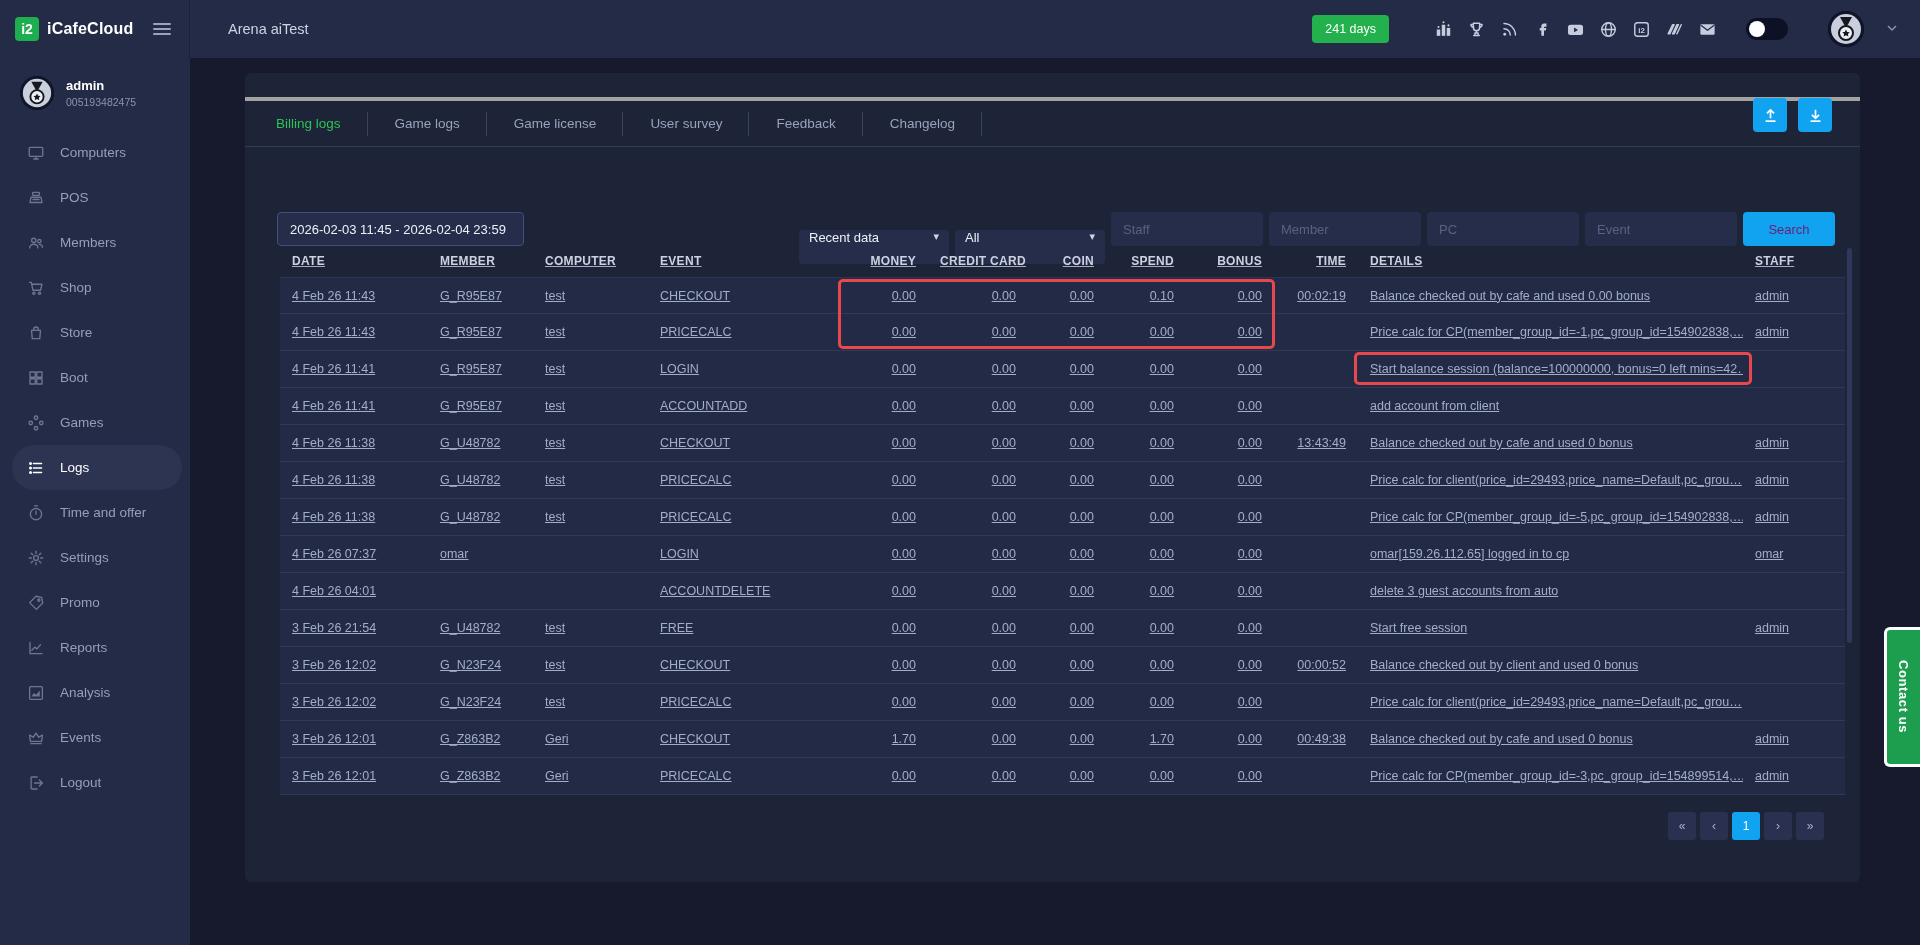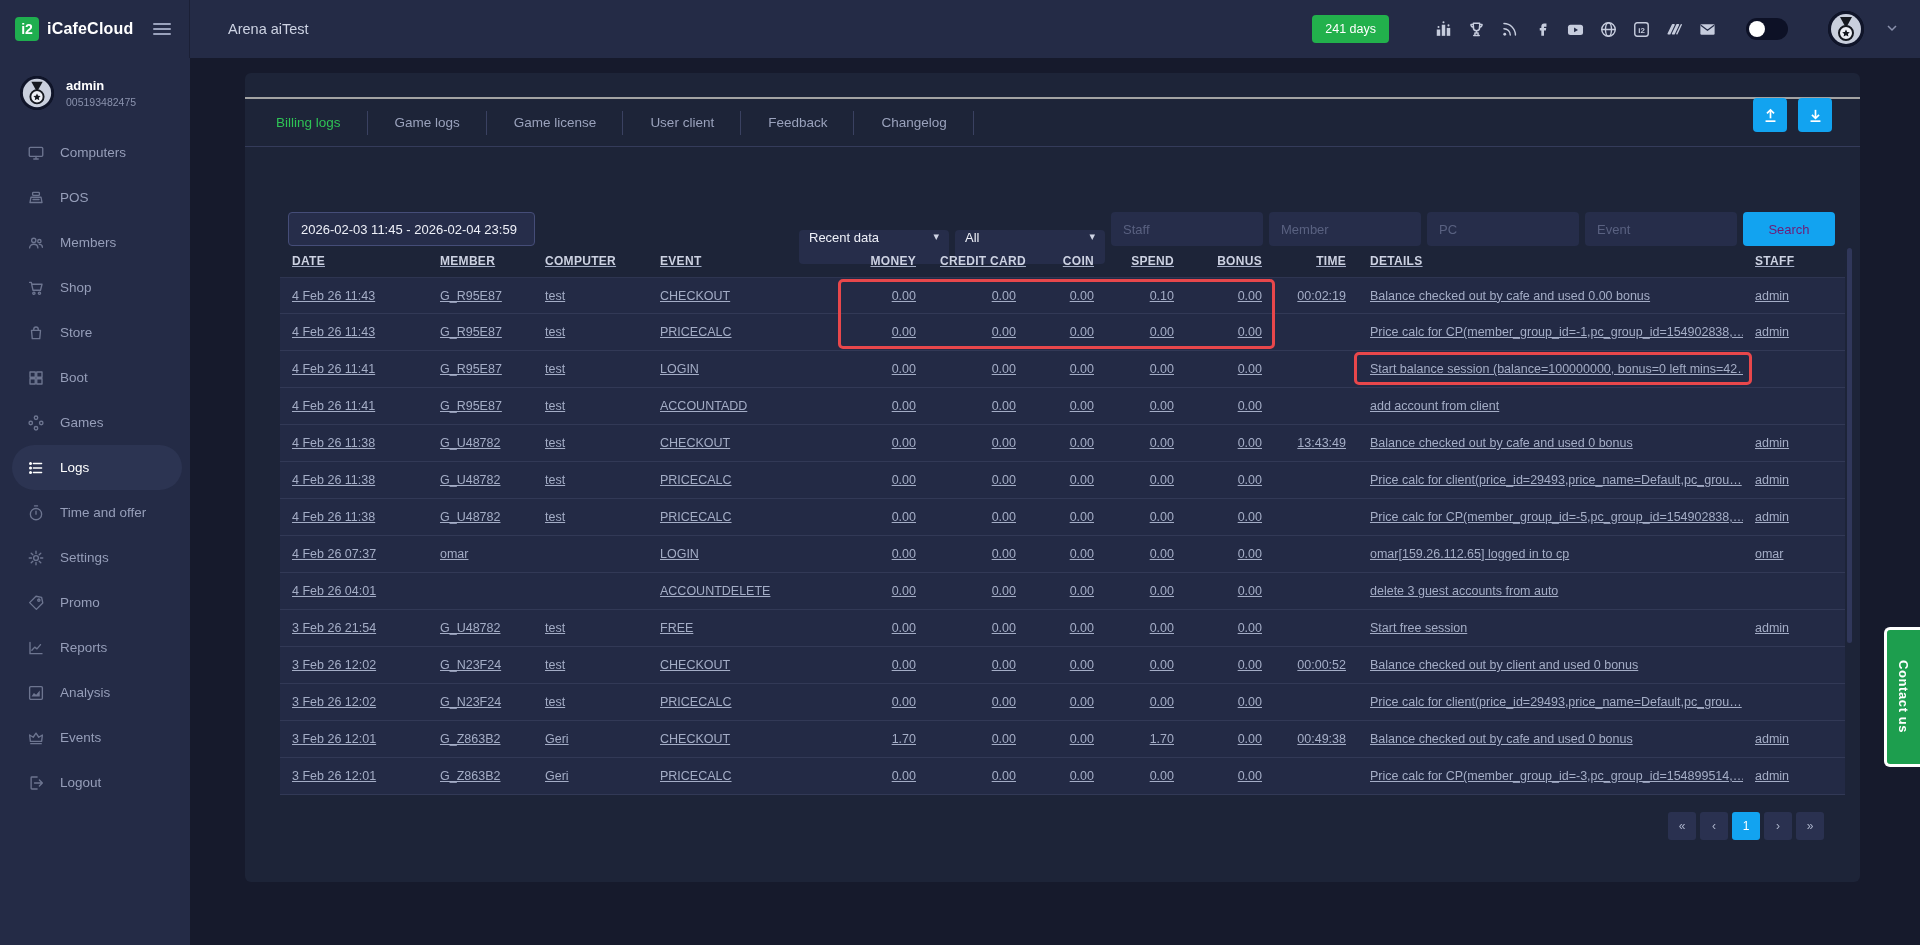--- a/index.html
+++ b/index.html
@@ -43,30 +43,30 @@
   .side-item .s-label{margin-left:15px;font-size:13.5px;color:#969eb9;}
   .side-item.active{background:#2c3452;border-radius:24px;margin:0 8px 0 12px;padding-left:15px;}
   .side-item.active .s-label{color:#fff;}
   .side-item.active .s-icon{color:#fff;}
   .side-item.support .s-icon{color:#1e9bf0;}
 
   
   .main{position:absolute;left:190px;top:58px;right:0;bottom:0;background:var(--bg);}
   .card{position:absolute;left:55px;right:60px;top:15px;height:809px;background:var(--card);border-radius:6px;}
 
-  .tabs-row{position:absolute;top:24px;left:0;right:0;height:50px;border-top:2px solid #a3a3a3;border-bottom:1px solid #343b5a;display:flex;align-items:center;padding-left:4px;}
+  .tabs-row{position:absolute;top:24px;left:0;right:0;height:50px;border-top:4px solid #a3a3a3;border-bottom:1px solid #343b5a;display:flex;align-items:center;padding-left:4px;}
   .tab{position:relative;height:50px;line-height:50px;padding:0 27px;font-size:13.5px;color:#9aa2bc;cursor:pointer;}
   .tab.active{color:var(--tabgreen);}
   .tab::after{content:'';position:absolute;right:0;top:13px;width:1px;height:24px;background:#3a4161;}
   .card-actions{position:absolute;top:25px;right:28px;display:flex;gap:11px;}
   .sq-btn{width:34px;height:34px;border:none;border-radius:4px;background:var(--blue);color:#fff;display:flex;align-items:center;justify-content:center;cursor:pointer;}
   .sq-btn svg{width:17px;height:17px;}
 
   
-  .filters{position:absolute;top:121px;left:31px;right:25px;display:flex;align-items:center;gap:6px;padding-left:12px;}
+  .filters{position:absolute;top:121px;left:20px;right:25px;display:flex;align-items:center;gap:6px;padding-left:12px;}
   .date-input{width:247px;height:34px;background:var(--input);border:1px solid var(--inputbrd);border-radius:4px;color:#eef0f8;font-size:13px;display:flex;align-items:center;padding:0 12px;cursor:text;}
   .filters .spacer{flex:1;}
   .select{width:150px;height:34px;background:var(--input);border-radius:4px;color:#eef0f8;font-size:13px;display:flex;align-items:flex-start;padding:0 10px;cursor:pointer;margin-top:36px;}
   .select .sel-caret{margin-left:auto;font-size:11px;color:#cfd4e4;}
   .txt-input{width:152px;height:34px;background:var(--input);border:none;border-radius:4px;color:#eef0f8;font-size:13px;padding:0 12px;}
   .txt-input::placeholder{color:#596180;}
   .search-btn{width:92px;height:34px;border:none;border-radius:4px;background:var(--blue);color:#701a75;font-size:13px;cursor:pointer;font-family:inherit;}
 
   
   .logtable{position:absolute;top:172px;left:35px;right:15px;}
@@ -321,21 +321,21 @@
     </nav>
 </aside>
 
 <main class="main">
   <section class="card">
 
     <div class="tabs-row" id="tabs-row">
         <div class="tab active">Billing logs</div>
         <div class="tab">Game logs</div>
         <div class="tab">Game license</div>
-        <div class="tab">User client</div>
+        <div class="tab">User survey</div>
         <div class="tab">Feedback</div>
         <div class="tab">Changelog</div>
       </div>
     <div class="card-actions">
       <button class="sq-btn">
         <svg viewBox="0 0 24 24" fill="none" stroke="#fff" stroke-width="2.4">
             <path d="M12 16V5"></path>
             <path d="M7 9l5-5 5 5"></path>
             <path d="M5 20h14"></path>
           </svg>

